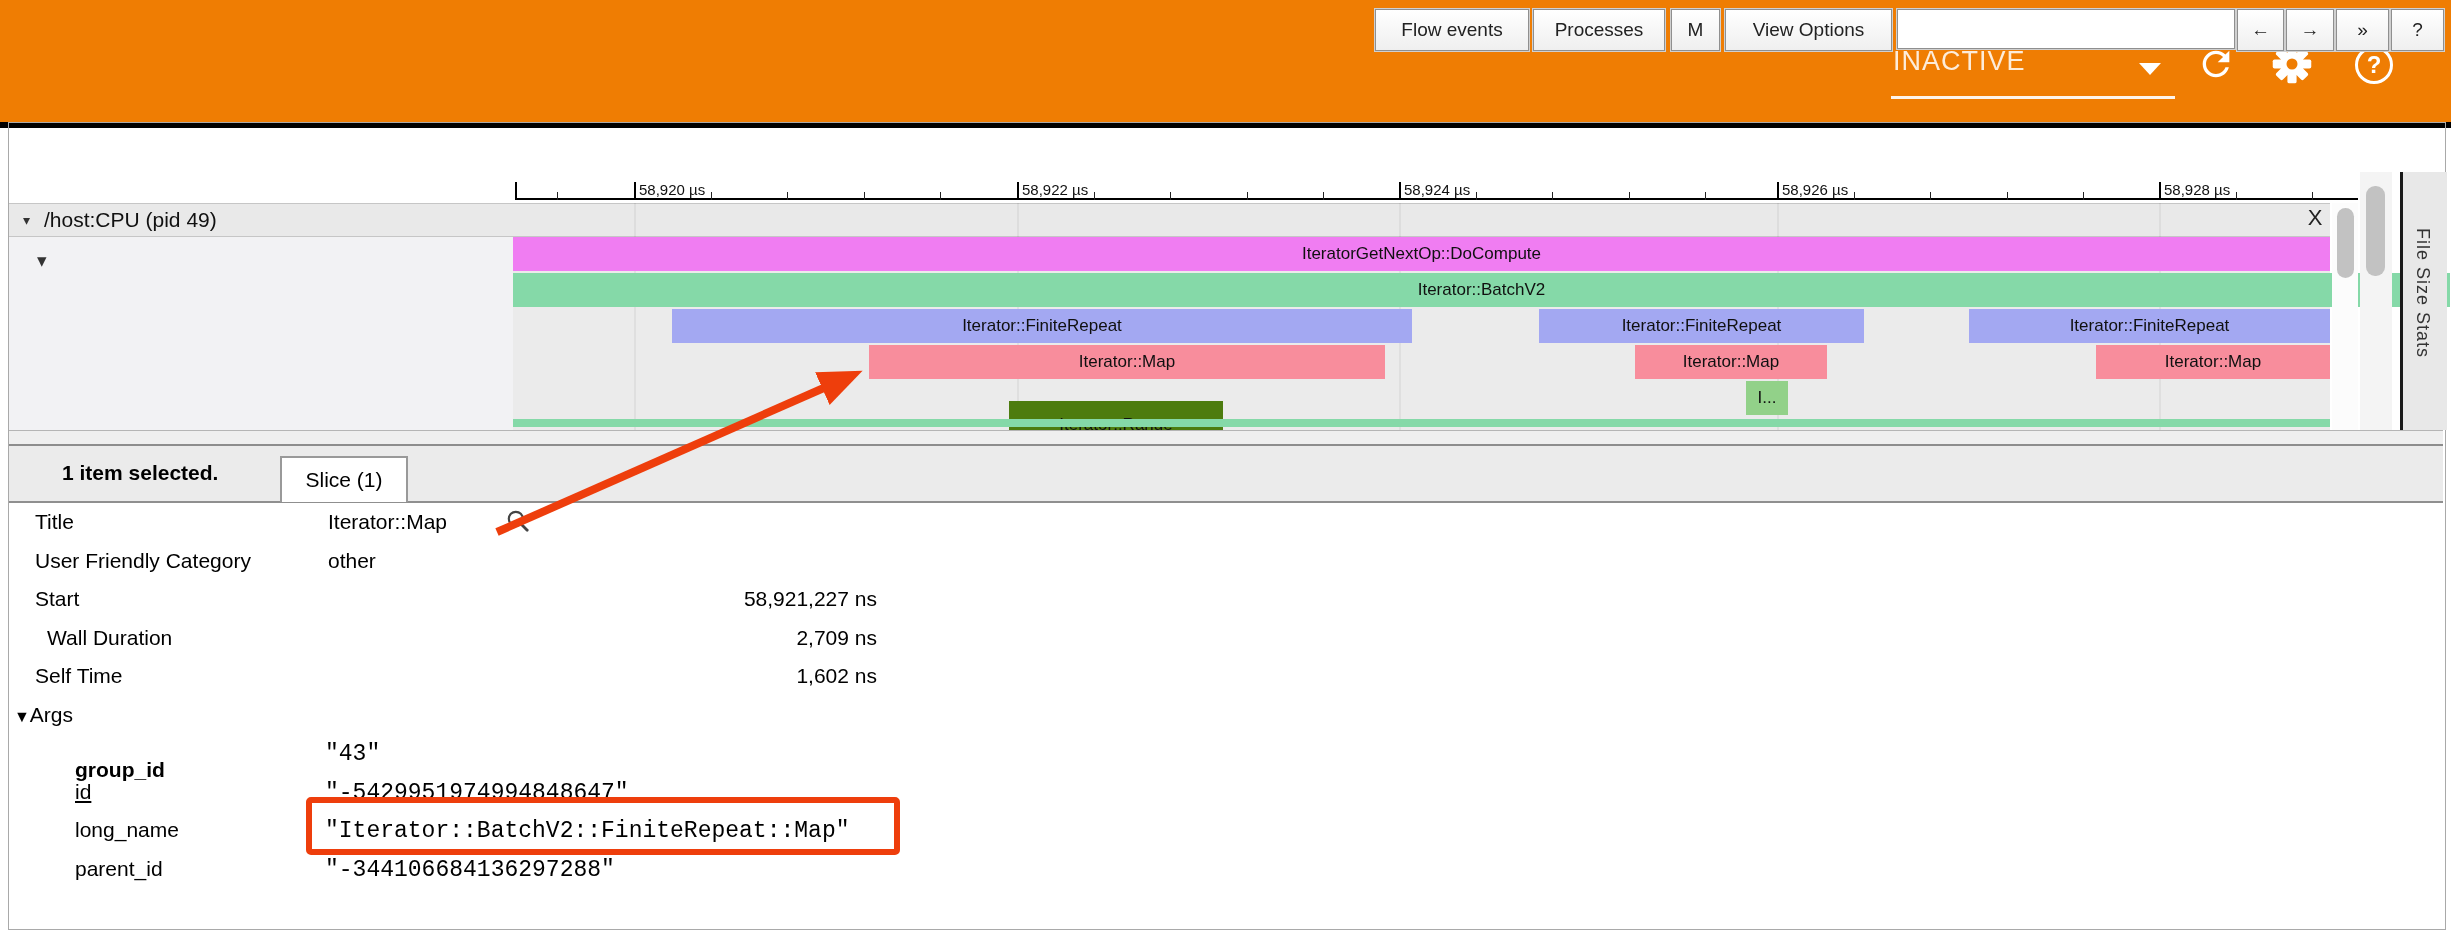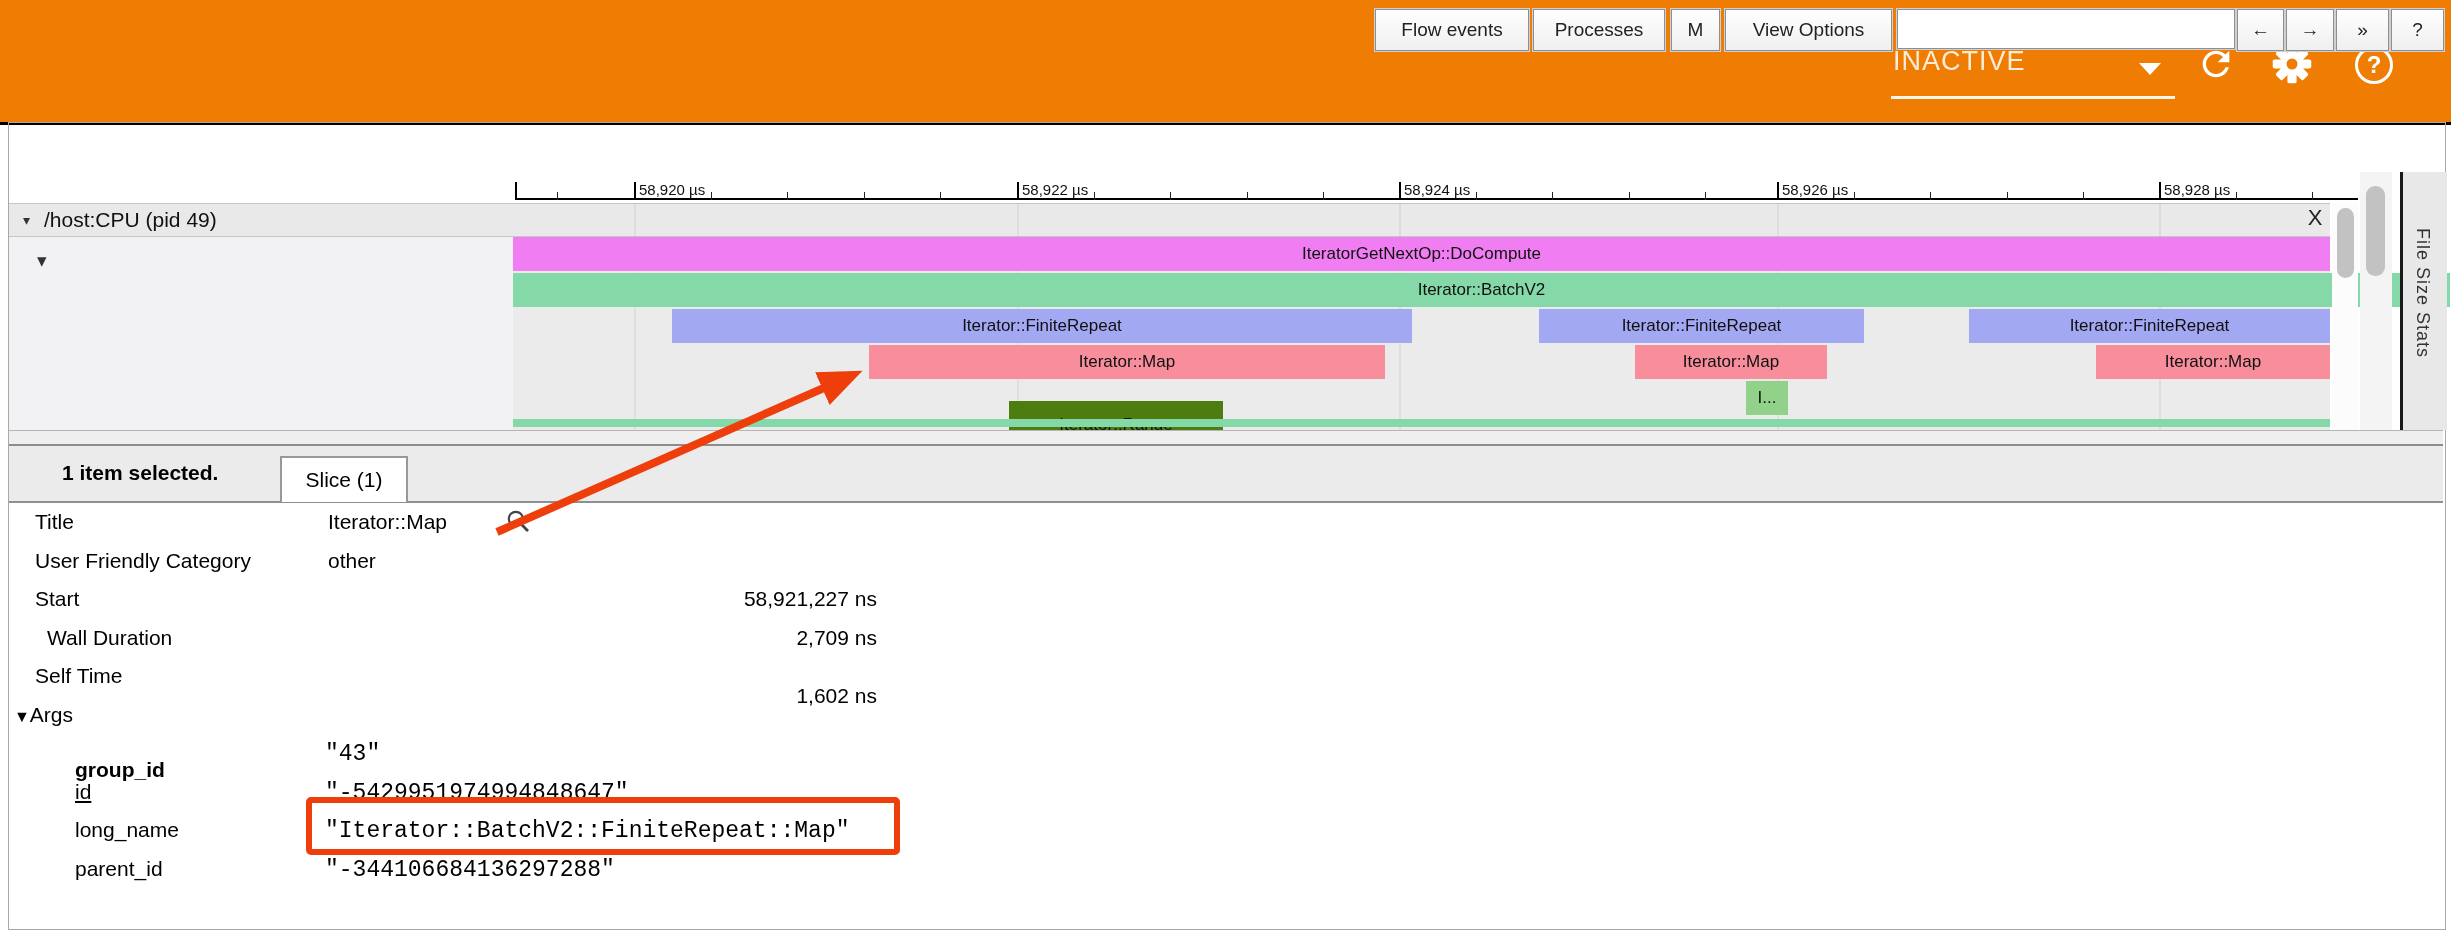--- a/index.html
+++ b/index.html
@@ -1,19 +1,19 @@
 <!DOCTYPE html>
 <html><head>
 <meta charset="utf-8">
 <style>
   html,body{margin:0;padding:0;background:#fff;}
   #app{position:relative;width:2451px;height:936px;overflow:hidden;
        font-family:"Liberation Sans","DejaVu Sans",sans-serif;color:#000;background:#fff;}
   
-  .topbar{position:absolute;left:0;top:0;width:2451px;height:122px;border-bottom:3px solid #000000;}
+  .topbar{position:absolute;left:0;top:0;width:2451px;height:122px;border-bottom:6px solid #000000;}
   .status-select{position:absolute;left:1891px;top:46px;width:284px;height:50px;
       border-bottom:3px solid rgba(255,255,255,.92);cursor:pointer;}
   .status-text{position:absolute;left:2px;top:0;font-size:27px;letter-spacing:1px;color:rgba(255,255,255,.85);}
   .caret{position:absolute;left:248px;top:17px;width:0;height:0;
       border-left:11px solid transparent;border-right:11px solid transparent;border-top:12px solid #fff;}
   .icon-btn{position:absolute;cursor:pointer;}
   .help-circle{width:32px;height:32px;border:3px solid #fff;border-radius:50%;
       color:#fff;font-size:24px;font-weight:bold;text-align:center;line-height:31px;}
   
   .content-frame{position:absolute;left:8px;top:122px;width:2436px;height:806px;
@@ -218,21 +218,21 @@
           <circle cx="10" cy="10" r="6.5" fill="rgba(255,255,255,.85)" stroke="#444" stroke-width="2"></circle>
           <line x1="15" y1="15" x2="20.5" y2="20.5" stroke="#444" stroke-width="2.6" stroke-linecap="round"></line>
         </svg></div>
       <div class="drow-label" style="position: absolute; left: 35px; top: 549px;">User Friendly Category</div>
       <div class="drow-val" style="position: absolute; left: 328px; top: 549px;">other</div>
       <div class="drow-label" style="position: absolute; left: 35px; top: 587px;">Start</div>
       <div class="drow-val right" style="position: absolute; left: 430px; top: 587px; width: 447px;">58,921,227 ns</div>
       <div class="drow-label" style="position: absolute; left: 47px; top: 626px;">Wall Duration</div>
       <div class="drow-val right" style="position: absolute; left: 430px; top: 626px; width: 447px;">2,709 ns</div>
       <div class="drow-label" style="position: absolute; left: 35px; top: 664px;">Self Time</div>
-      <div class="drow-val right" style="position: absolute; left: 430px; top: 684px; width: 447px;">1,602 ns</div>
+      <div class="drow-val right" style="position: absolute; left: 430px; top: 664px; width: 447px;">1,602 ns</div>
       <div class="drow-label" style="position: absolute; left: 14px; top: 703px;"><span style="font-size: 16px;">▼</span><span>Args</span></div>
       <div class="drow-label" style="position: absolute; left: 75px; top: 758px; font-weight: bold;">group_id</div>
       <div class="drow-val mono" style="position: absolute; left: 325px; top: 741px;">"43"</div>
       <div class="drow-label" style="position: absolute; left: 75px; top: 780px; text-decoration: underline;">id</div>
       <div class="drow-val mono" style="position: absolute; left: 325px; top: 780px;">"-5429951974994848647"</div>
       <div class="drow-label" style="position: absolute; left: 75px; top: 818px;">long_name</div>
       <div class="drow-val mono" style="position: absolute; left: 325px; top: 818px;">"Iterator::BatchV2::FiniteRepeat::Map"</div>
       <div class="drow-label" style="position: absolute; left: 75px; top: 857px;">parent_id</div>
       <div class="drow-val mono" style="position: absolute; left: 325px; top: 857px;">"-344106684136297288"</div>
     </div>

